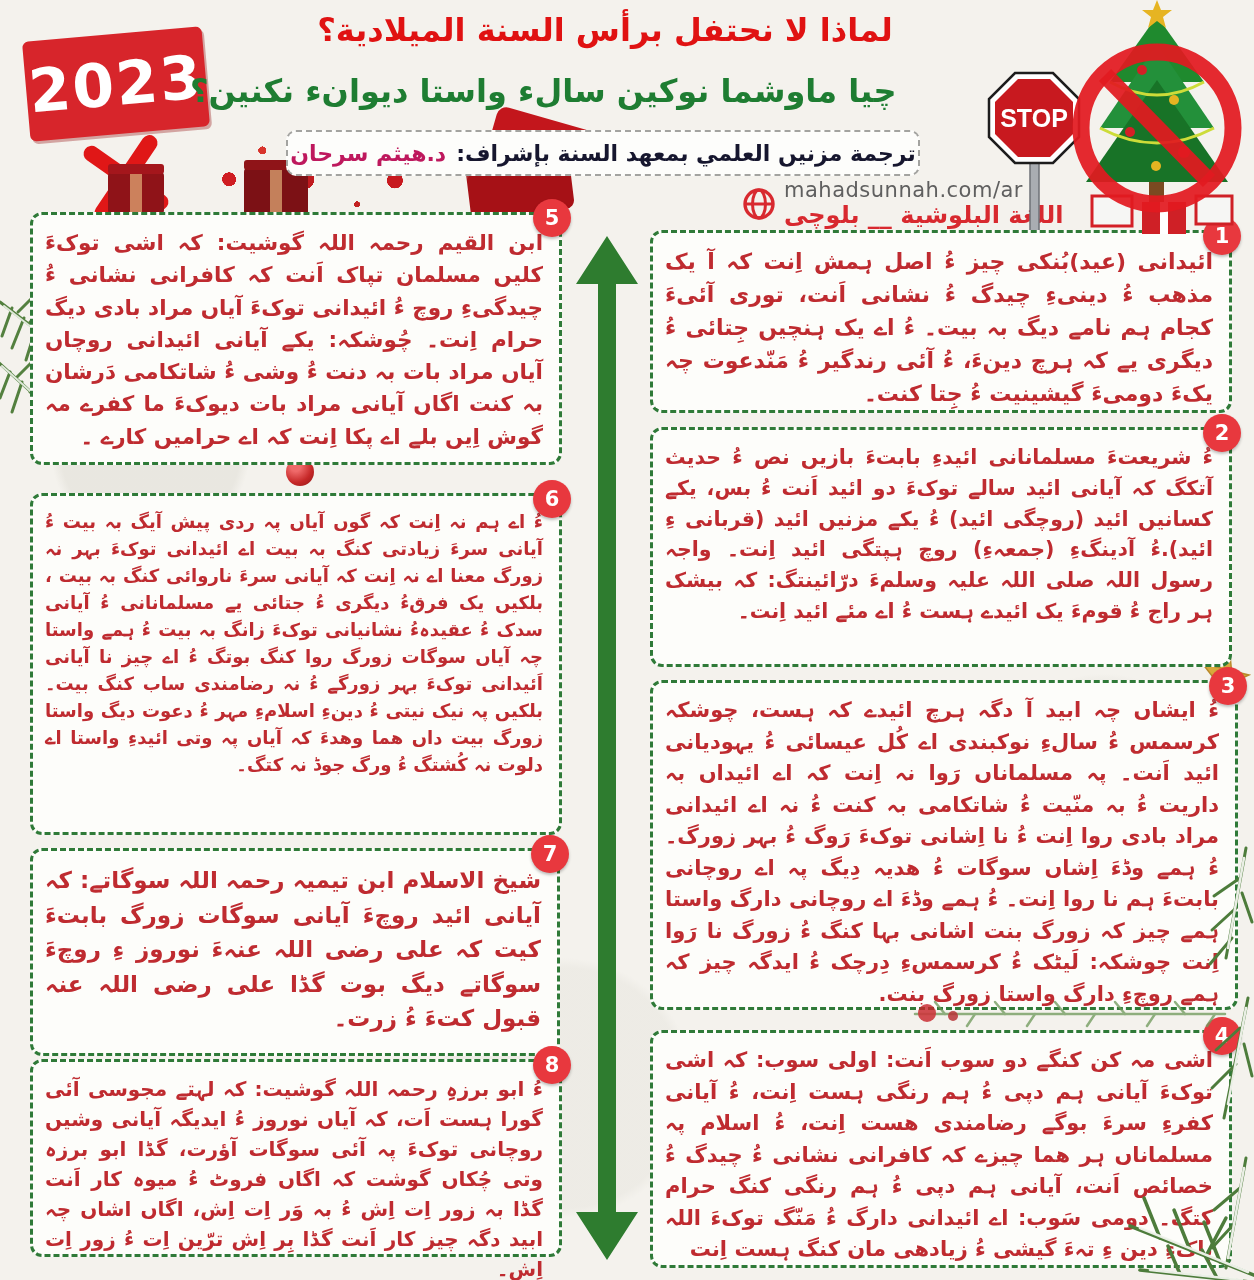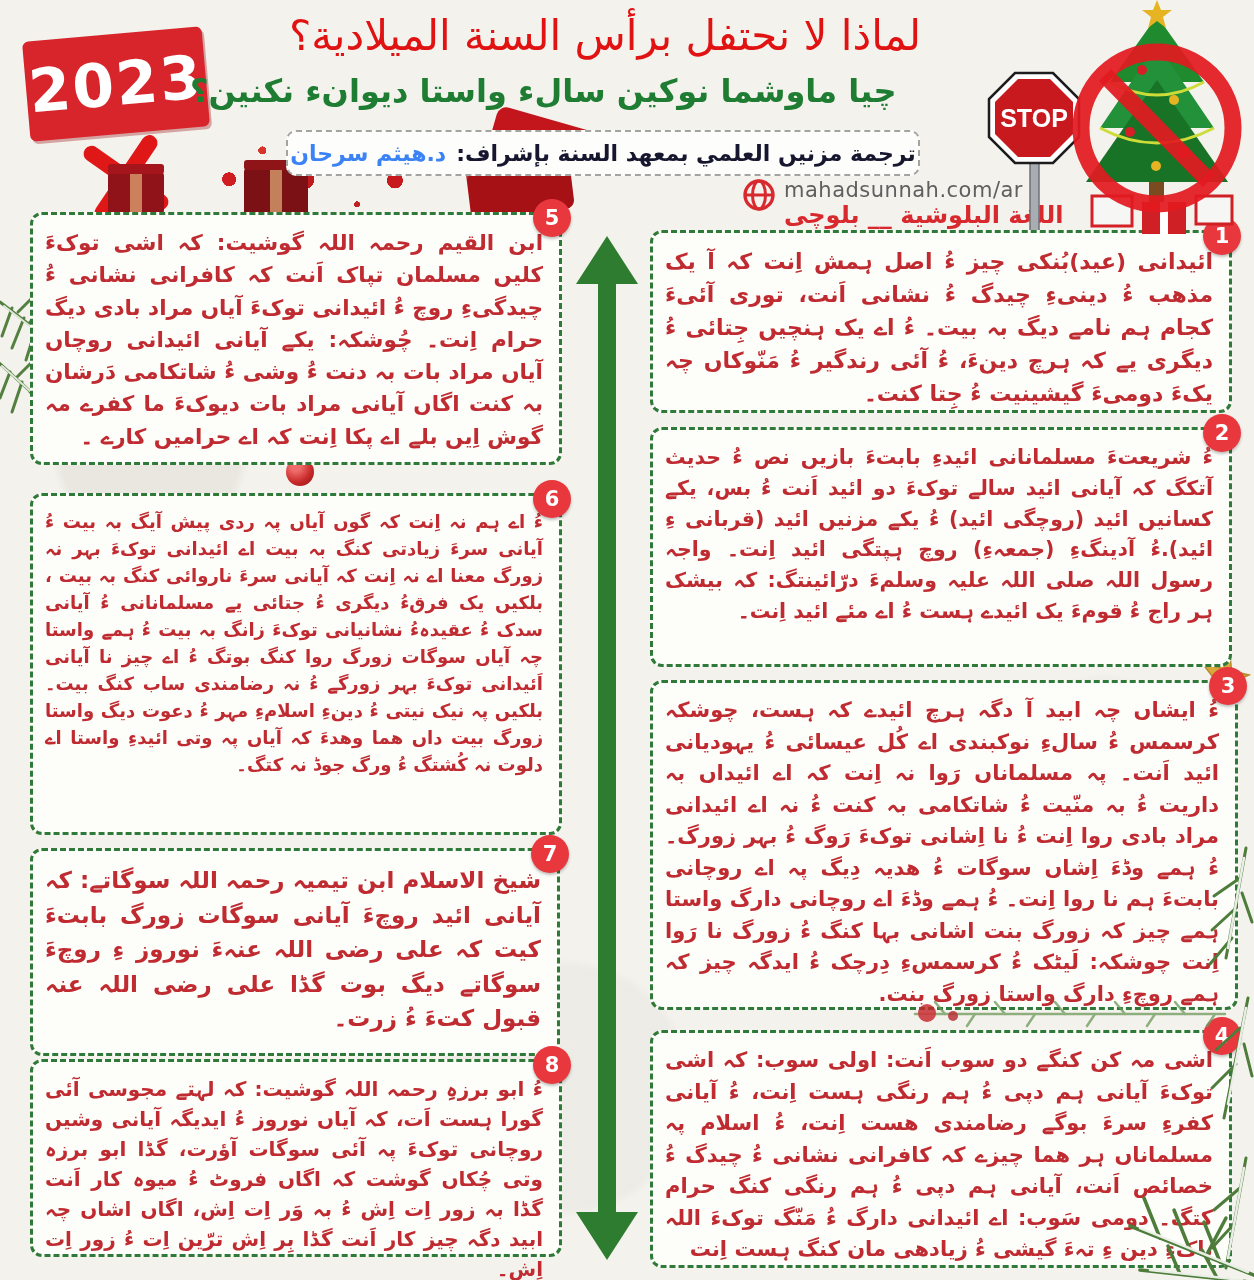--- a/index.html
+++ b/index.html
@@ -49,35 +49,35 @@
   .gift{ position:absolute; border-radius:4px; }
   .gift::before{ content:""; position:absolute; left:50%; top:0; width:12px; height:100%; transform:translateX(-50%); background:rgba(255,220,150,.55); }
   .gift::after{ content:""; position:absolute; left:0; top:-8px; width:100%; height:10px; background:inherit; border-radius:3px; filter:brightness(1.15); }
   .g1{ left:108px; top:172px; width:56px; height:42px; background:#8f1318; }
   .g2{ left:244px; top:168px; width:64px; height:48px; background:#7c1115; }
   .lid{ position:absolute; left:492px; top:118px; width:100px; height:40px; background:#c3161c; border-radius:10px; transform:rotate(16deg); box-shadow:inset 0 -6px 0 rgba(0,0,0,.18); }
   .obase{ position:absolute; left:468px; top:160px; width:104px; height:54px; background:#a61116; border-radius:8px; transform:rotate(-7deg); box-shadow:inset 0 8px 0 rgba(255,255,255,.12); }
 
   .title{
     position:absolute; left:190px; top:12px; width:830px; text-align:center;
-    color:#e01212; font-size:42px; font-weight:400; direction:rtl; line-height:1.15;
+    color:#e01212; font-size:32px; font-weight:700; direction:rtl; line-height:1.15;
   }
   .subtitle{
     position:absolute; left:190px; top:72px; width:830px; text-align:left;
     color:#1e7d32; font-size:32px; font-weight:700; direction:rtl;
   }
   .credit{
     position:absolute; left:286px; top:130px; width:634px; height:46px;
     border:2px dashed #a3a3a0; border-radius:10px; background:#fdfdfb;
     display:flex; align-items:center; justify-content:center; gap:10px;
     direction:rtl; color:#16162e; font-size:22px; font-weight:700;
   }
-  .credit b{ font-weight:800; color:#3b82f6; }
-
-  .site{ position:absolute; left:742px; top:178px; width:330px; display:flex; flex-direction:row; align-items:flex-start; gap:8px; direction:ltr; }
+  .credit b{ font-weight:800; color:#be185d; }
+
+  .site{ position:absolute; left:742px; top:178px; width:330px; display:flex; flex-direction:row; align-items:center; gap:8px; direction:ltr; }
   .globe{ width:34px; height:34px; flex:0 0 auto; }
   .sitecol{ display:flex; flex-direction:column; line-height:1.15; }
   .url{ color:#5f5f5f; font-size:21px; letter-spacing:.5px; }
   .lang{ color:#d8292f; font-size:24px; font-weight:800; direction:rtl; text-align:center; }
 
   .stopsign{ position:absolute; left:982px; top:70px; }
   .tree{ position:absolute; right:0; top:0; z-index:5; }
 
   
   .arrow{ position:absolute; left:576px; top:236px; z-index:1; }
@@ -177,21 +177,21 @@
     <circle cx="99" cy="128" r="76" fill="none" stroke="#e21a20" stroke-width="17" opacity="0.93"></circle>
     <line x1="47" y1="75" x2="151" y2="181" stroke="#e21a20" stroke-width="17" opacity="0.93"></line>
   </svg>
 
   <svg class="arrow" width="62" height="1024" viewBox="0 0 62 1024">
     <polygon points="31,0 62,48 40,48 40,976 62,976 31,1024 0,976 22,976 22,48 0,48" fill="#2e7c2f"></polygon>
   </svg>
 
   <div class="tbox b1">
     <div class="badge">1</div>
-    <p>ائیدانی (عید)بُنکی چیز ءُ اصل ہمش اِنت کہ آ یک مذھب ءُ دینیءِ چیدگ ءُ نشانی اَنت، توری آئیءَ کجام ہم نامے دیگ بہ بیت۔ ءُ اے یک ہنچیں جِتائی ءُ دیگری یے کہ ہرچ دینءَ، ءُ آئی رندگیر ءُ مَنّوکاں چہ یکءَ دومیءَ گیشینیت ءُ جِتا کنت۔</p>
+    <p>ائیدانی (عید)بُنکی چیز ءُ اصل ہمش اِنت کہ آ یک مذھب ءُ دینیءِ چیدگ ءُ نشانی اَنت، توری آئیءَ کجام ہم نامے دیگ بہ بیت۔ ءُ اے یک ہنچیں جِتائی ءُ دیگری یے کہ ہرچ دینءَ، ءُ آئی رندگیر ءُ مَنّدعوت چہ یکءَ دومیءَ گیشینیت ءُ جِتا کنت۔</p>
   </div>
   <div class="tbox b2">
     <div class="badge">2</div>
     <p>ءُ شریعتءَ مسلمانانی ائیدءِ بابتءَ بازیں نص ءُ حدیث آتکگ کہ آیانی ائید سالے توکءَ دو ائید اَنت ءُ بس، یکے کسانیں ائید (روچگی ائید) ءُ یکے مزنیں ائید (قربانی ءِ ائید).ءُ آدینگءِ (جمعہءِ) روچ ہپتگی ائید اِنت۔ واجہ رسول اللہ صلی اللہ علیہ وسلمءَ درّائینتگ: کہ بیشک ہر راج ءُ قومءَ یک ائیدے ہست ءُ اے مئے ائید اِنت۔</p>
   </div>
   <div class="tbox b3">
     <div class="badge">3</div>
     <p>ءُ ایشاں چہ ابید آ دگہ ہرچ ائیدے کہ ہست، چوشکہ کرسمس ءُ سالءِ نوکبندی اے کُل عیسائی ءُ یہودیانی ائید اَنت۔ پہ مسلماناں رَوا نہ اِنت کہ اے ائیداں بہ داریت ءُ بہ منّیت ءُ شاتکامی بہ کنت ءُ نہ اے ائیدانی مراد بادی روا اِنت ءُ نا اِشانی توکءَ رَوگ ءُ بہر زورگ۔ ءُ ہمے وڈءَ اِشاں سوگات ءُ ھدیہ دِیگ پہ اے روچانی بابتءَ ہم نا روا اِنت۔ ءُ ہمے وڈءَ اے روچانی دارگ واستا ہمے چیز کہ زورگ بنت اشانی بہا کنگ ءُ زورگ نا رَوا اِنت چوشکہ: لَیٹک ءُ کرسمسءِ دِرچک ءُ ایدگہ چیز کہ ہمے روچءِ دارگ واستا زورگ بنت.</p>
   </div>
   <div class="tbox b4">

